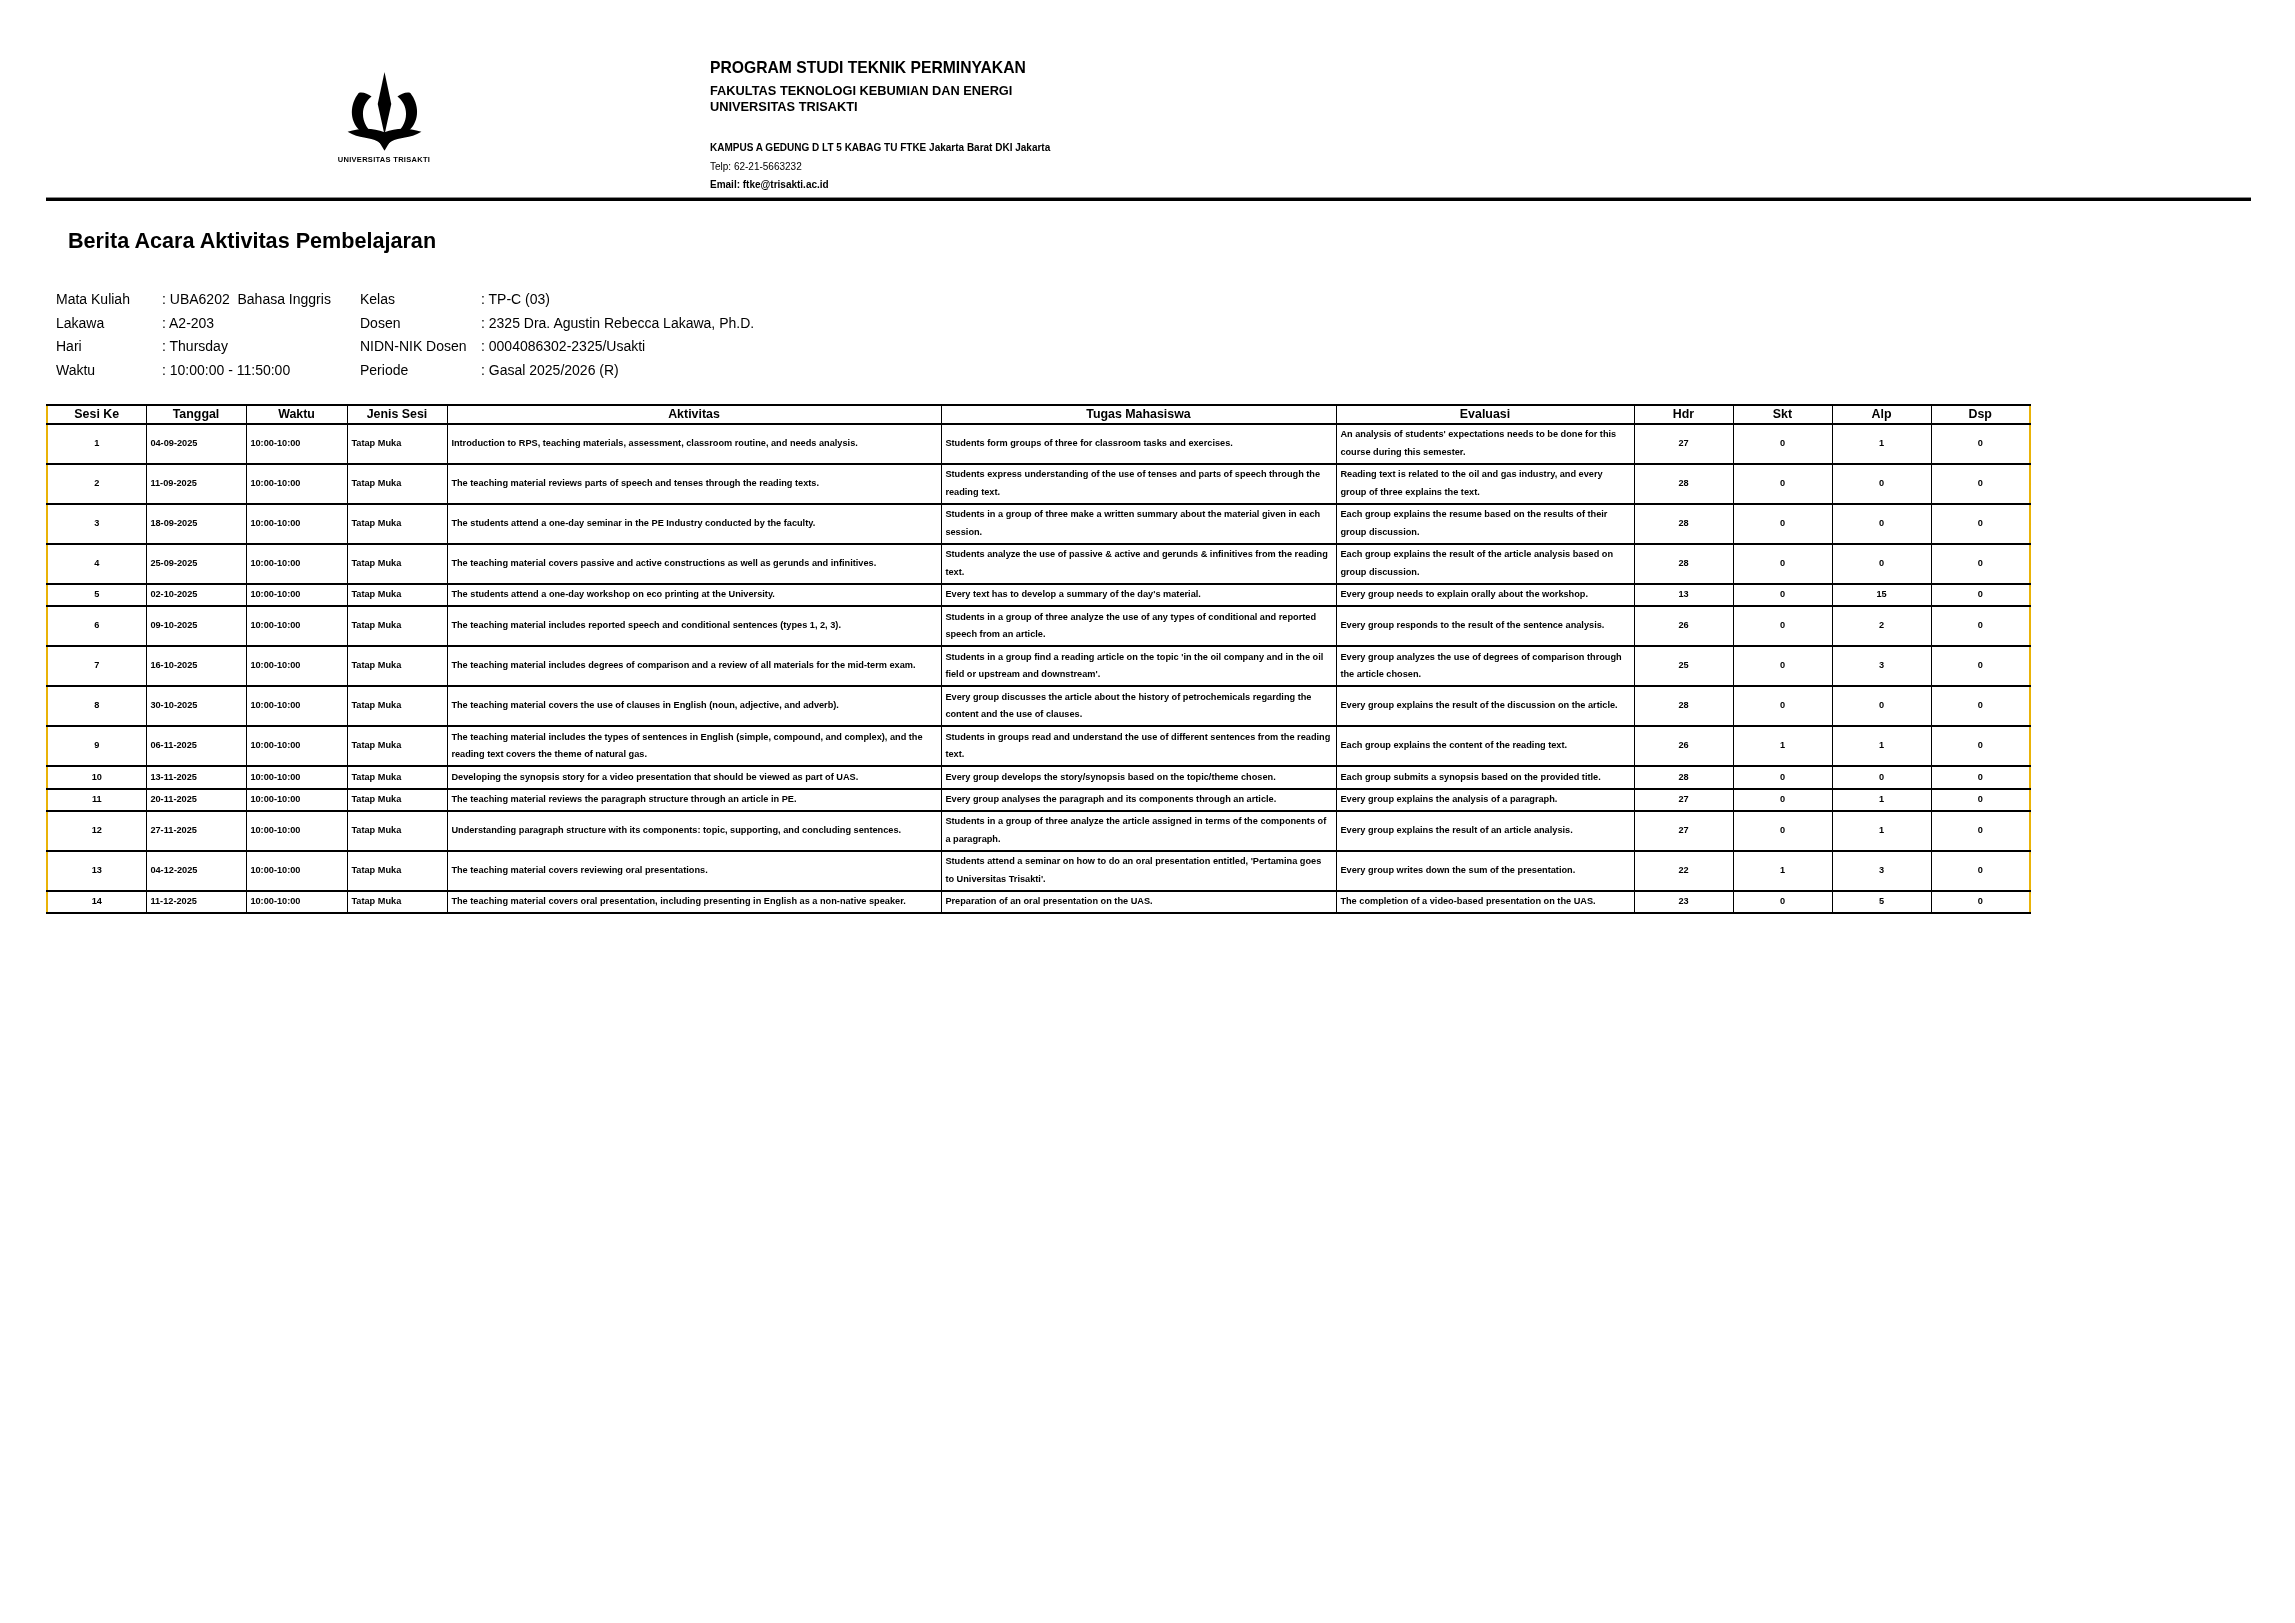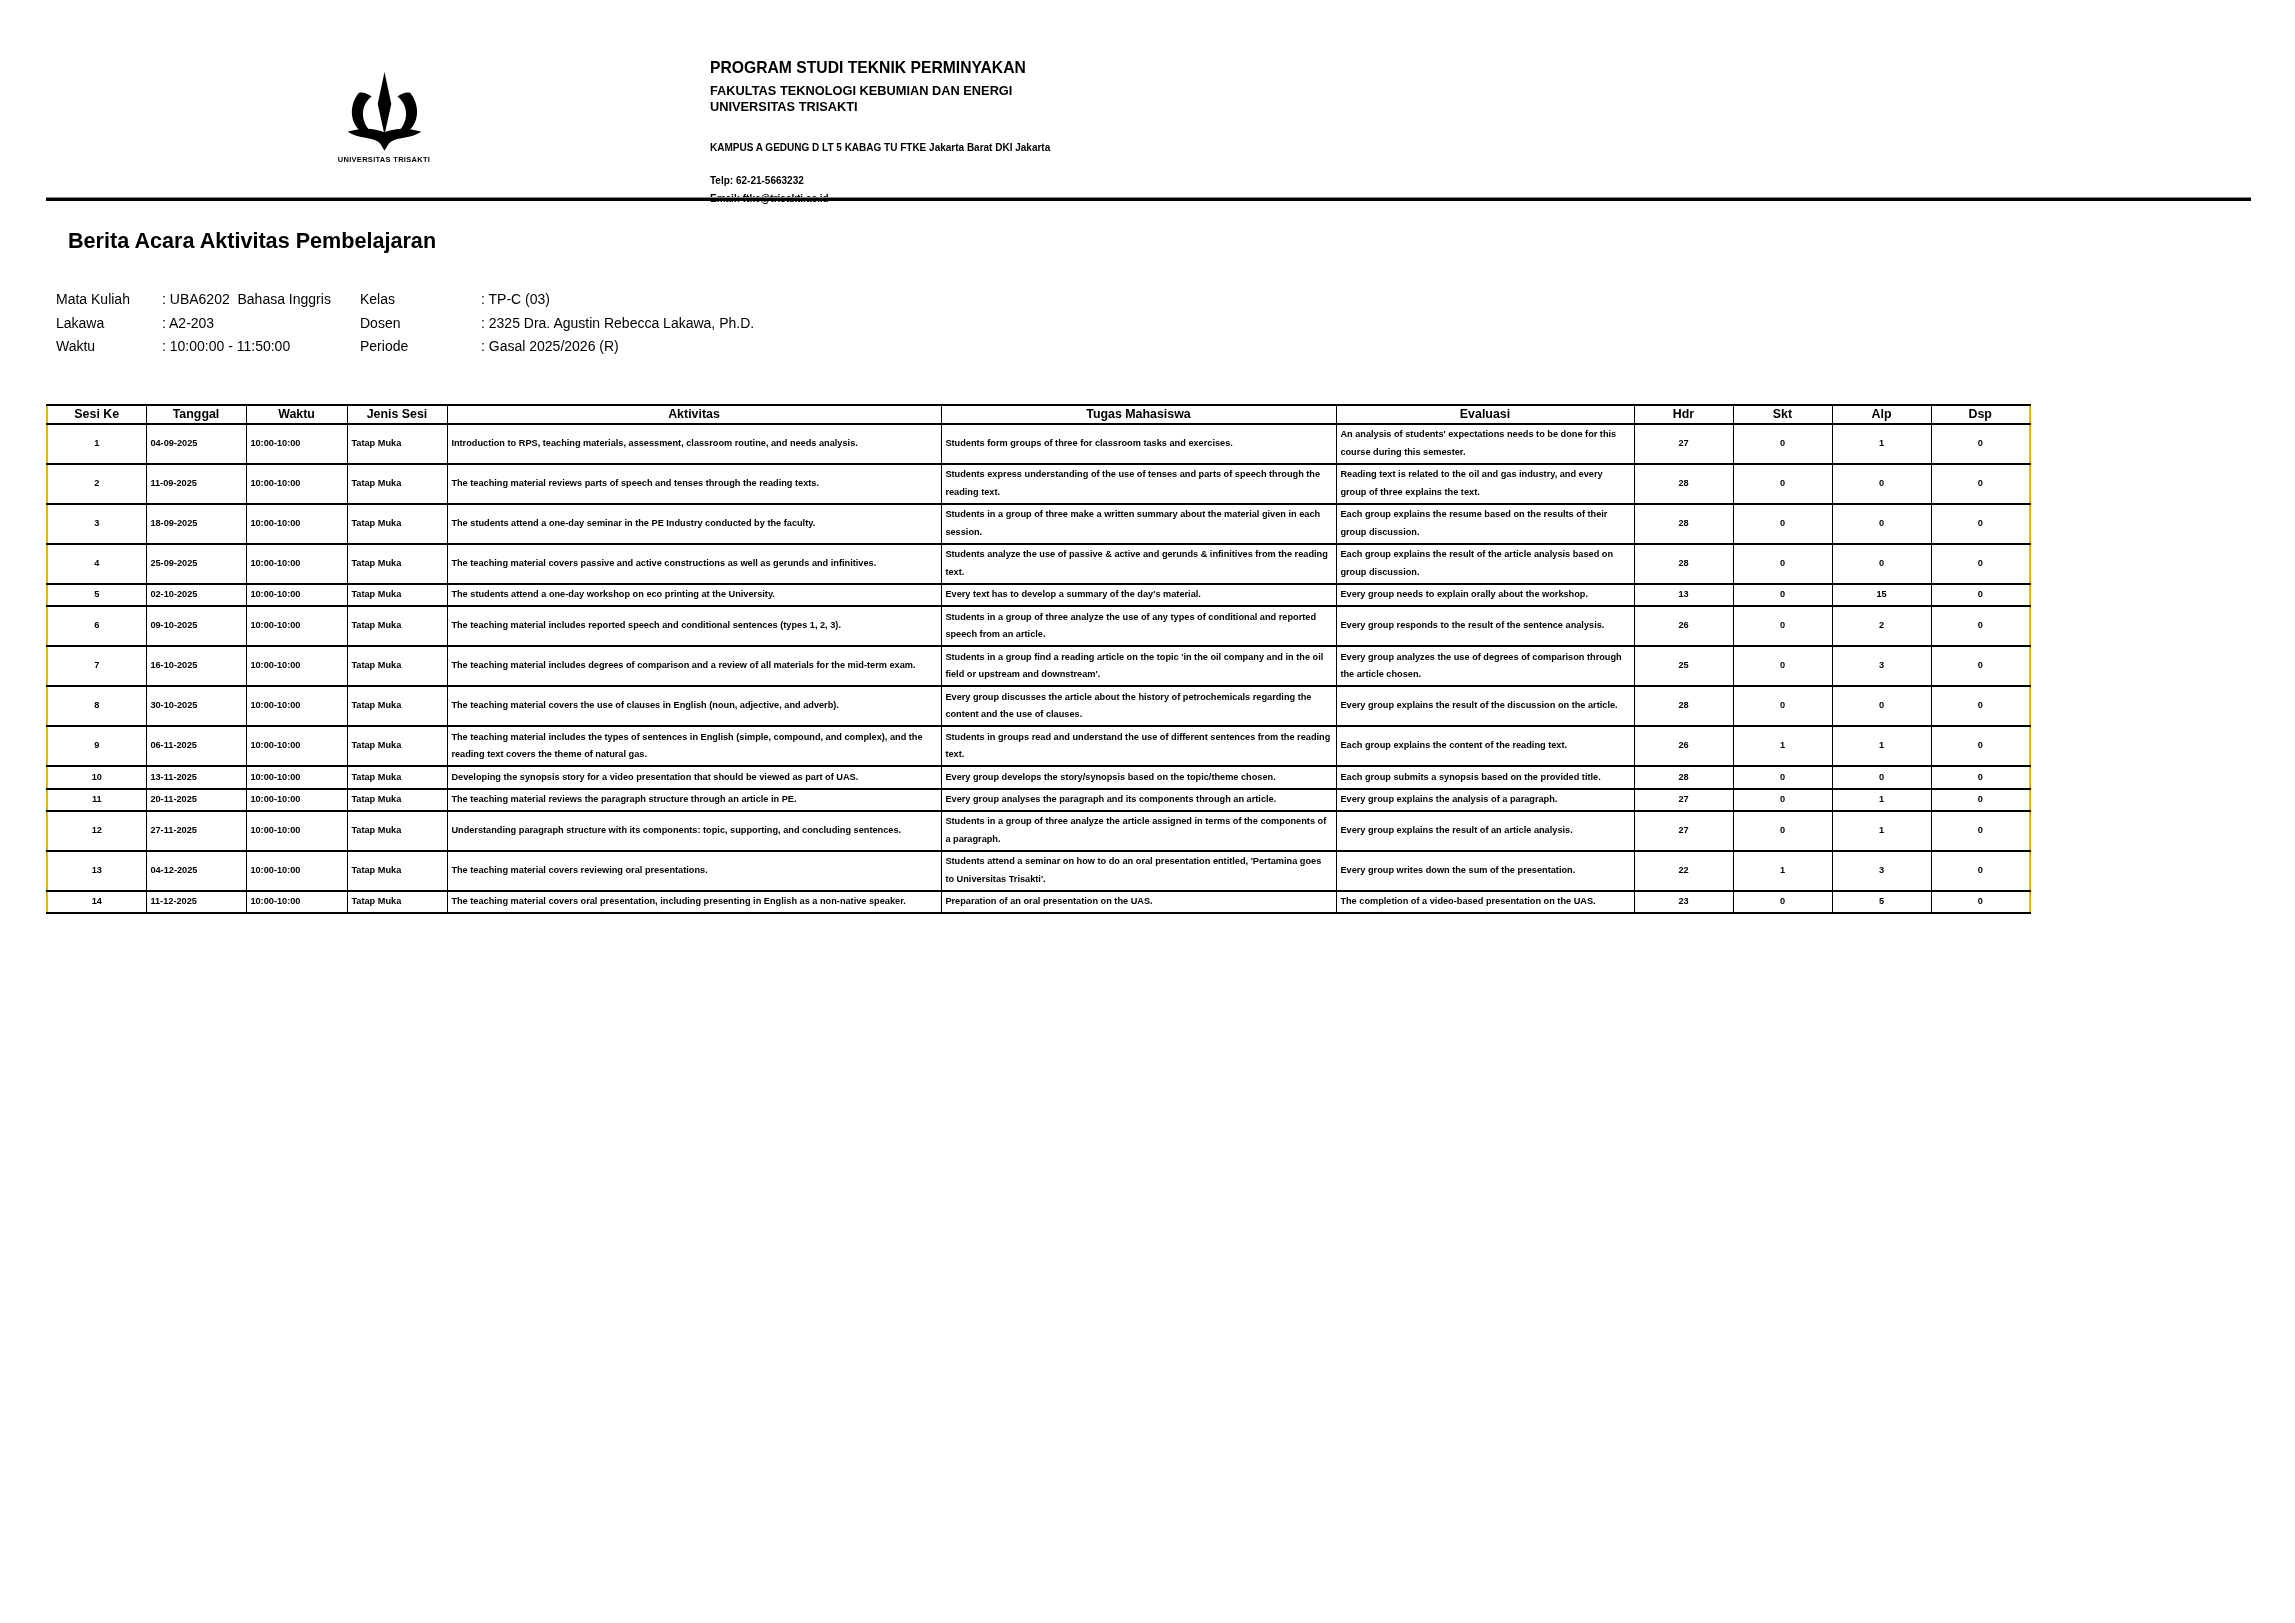--- a/index.html
+++ b/index.html
@@ -14,21 +14,21 @@
   }
   
   .logo-block{position:absolute;left:329px;top:72px;width:110px;text-align:center;}
   .logo-block svg{display:block;margin:0 auto;}
   .logo-caption{font-size:7.5px;font-weight:700;letter-spacing:0.3px;margin-top:3.3px;white-space:nowrap;}
   .inst{position:absolute;left:710px;top:58px;}
   .inst-program{font-size:15.7px;font-weight:700;line-height:19.6px;}
   .inst-faculty{font-size:12.8px;font-weight:700;line-height:15.7px;margin-top:5.9px;}
   .inst-univ{font-size:12.8px;font-weight:700;line-height:15.7px;}
   .inst-address{font-size:10px;font-weight:700;line-height:13px;margin-top:26px;}
-  .inst-phone{font-size:10px;font-weight:700;line-height:13px;margin-top:20px;}
+  .inst-phone{font-size:10px;font-weight:400;line-height:13px;margin-top:6px;}
   .inst-email{font-size:10px;font-weight:700;line-height:13px;margin-top:5.2px;}
   .head-rule{
     position:absolute;left:46px;top:197px;width:2205px;height:3.9px;
     background:linear-gradient(#8a8a8a 0 1.3px,#000 1.3px 100%);
   }
   
   .doc-title{position:absolute;left:68px;top:228px;font-size:21.6px;font-weight:700;margin:0;}
   .meta{position:absolute;left:56px;top:291px;font-size:14px;}
   .meta-row{display:grid;grid-template-columns:106px 198px 121px auto;height:23.6px;align-items:start;}
   .meta-row span{white-space:pre;}
@@ -92,20 +92,26 @@
       <span>Mata Kuliah</span>
       <span>: UBA6202  Bahasa Inggris</span>
       <span>Kelas</span>
       <span>: TP-C (03)</span>
     </div>
     <div class="meta-row">
       <span>Lakawa</span>
       <span>: A2-203</span>
       <span>Dosen</span>
       <span>: 2325 Dra. Agustin Rebecca Lakawa, Ph.D.</span>
+    </div>
+    <div class="meta-row">
+      <span>Hari</span>
+      <span>: Thursday</span>
+      <span>NIDN-NIK Dosen</span>
+      <span>: 0004086302-2325/Usakti</span>
     </div>
     <div class="meta-row">
       <span>Waktu</span>
       <span>: 10:00:00 - 11:50:00</span>
       <span>Periode</span>
       <span>: Gasal 2025/2026 (R)</span>
     </div>
   </div>
 
   <table class="session-table">

